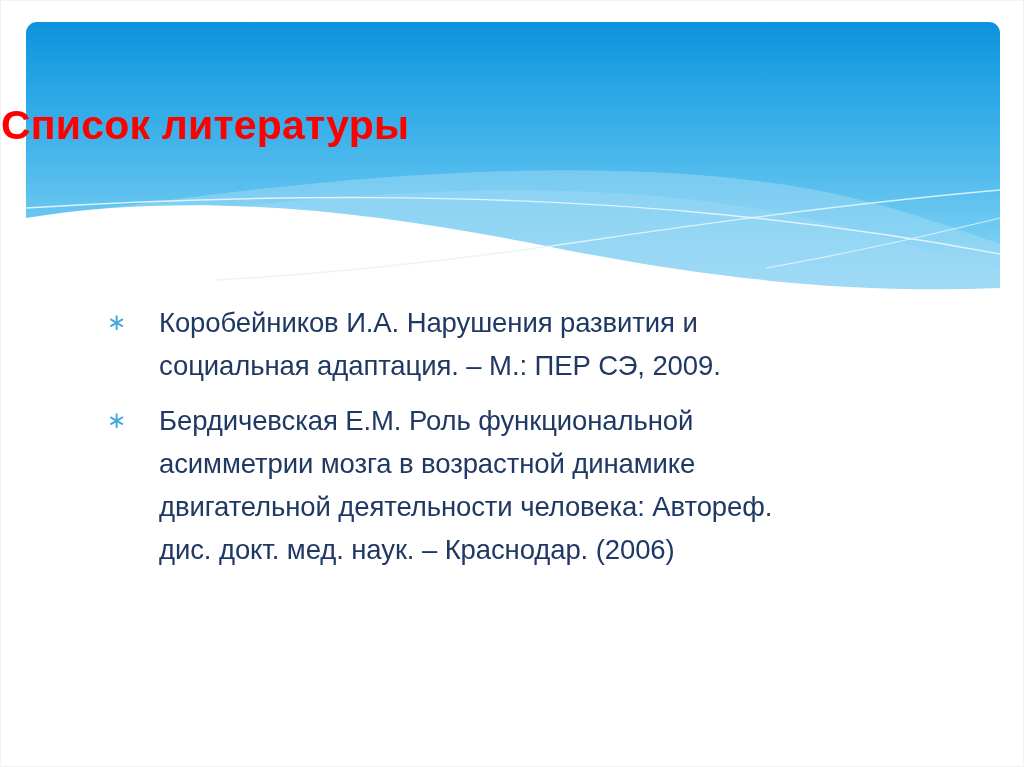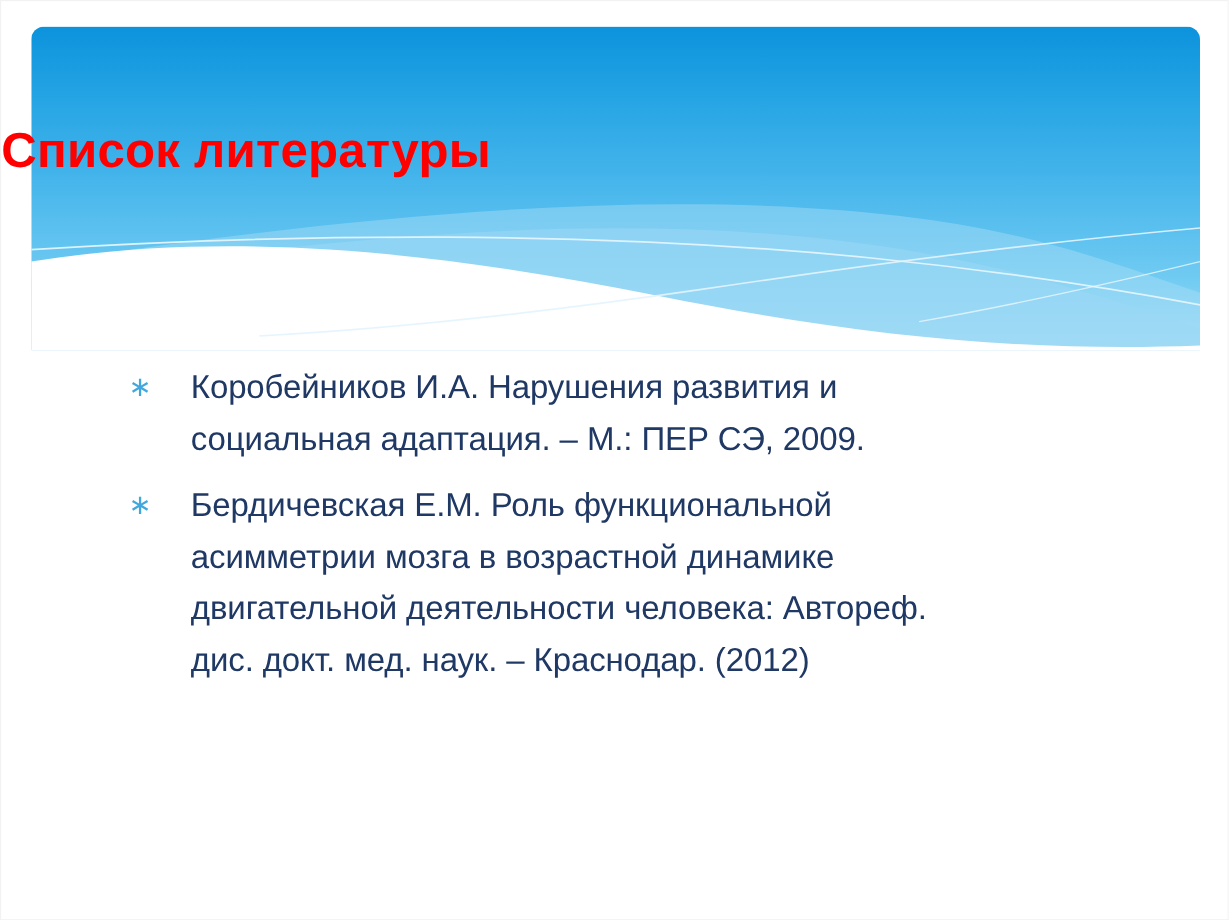--- a/index.html
+++ b/index.html
@@ -125,17 +125,17 @@
 
   <div class="slide-title">Список литературы</div>
 
   <ul class="body-list">
     <li class="bullet-item">
       <span class="bullet-marker">∗</span>
       <span class="bullet-text">Коробейников И.А. Нарушения развития и социальная адаптация. – М.: ПЕР СЭ, 2009.</span>
     </li>
     <li class="bullet-item">
       <span class="bullet-marker">∗</span>
-      <span class="bullet-text">Бердичевская Е.М. Роль функциональной асимметрии мозга в возрастной динамике двигательной деятельности человека: Автореф. дис. докт. мед. наук. – Краснодар. (2012)</span>
+      <span class="bullet-text">Бердичевская Е.М. Роль функциональной асимметрии мозга в возрастной динамике двигательной деятельности человека: Автореф. дис. докт. мед. наук. – Краснодар. (2006)</span>
     </li>
   </ul>
 
 </div>
 
 </body></html>

